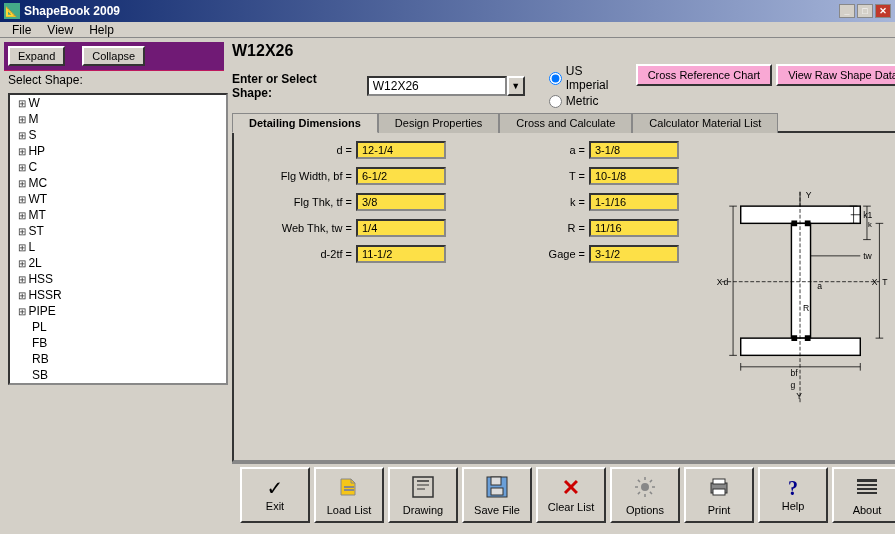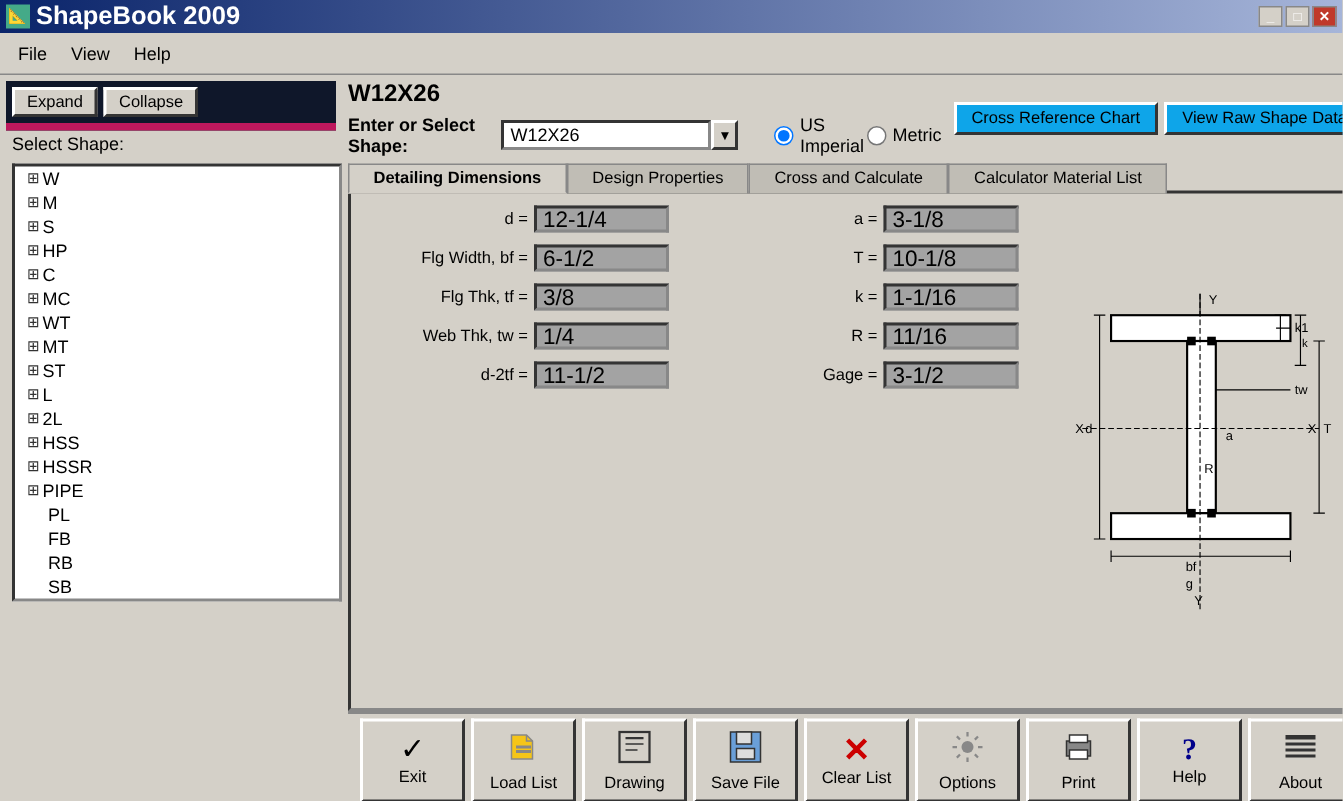--- a/index.html
+++ b/index.html
@@ -24,41 +24,41 @@
     }
     .title-bar-icon {
       width: 16px; height: 16px;
       background: #4a8;
       margin-right: 4px;
       font-size: 10px;
       display: flex; align-items: center; justify-content: center;
     }
     .title-bar-text {
       flex: 1;
-      font-size: 17px;
+      font-size: 12px;
       font-weight: bold;
     }
     .title-bar-buttons {
       display: flex; gap: 2px;
     }
     .title-btn {
       width: 16px; height: 14px;
       background: #d4d0c8;
       border: 1px solid #888;
       display: flex; align-items: center; justify-content: center;
       font-size: 9px;
       cursor: pointer;
       font-weight: bold;
     }
     .title-btn.close { background: #c0392b; color: white; }
 
     
     .menu-bar {
       background: #d4d0c8;
-      height: 28px;
+      height: 16px;
       display: flex;
       align-items: center;
       padding: 0 4px;
       border-bottom: 1px solid #888;
     }
     .menu-item {
       padding: 2px 8px;
       cursor: pointer;
       font-size: 12px;
     }
@@ -74,24 +74,24 @@
     .left-panel {
       width: 220px;
       background: white;
       border: 2px inset #888;
       margin: 4px;
       overflow-y: auto;
       flex-shrink: 0;
     }
     .left-panel-header {
       display: flex;
-      gap: 4px;
+      gap: 17px;
       padding: 4px;
-      background: #0f172a;
-      border-bottom: 5px solid #be185d;
+      background: #701a75;
+      border-bottom: 1px solid #be185d;
     }
     .win-button {
       background: #d4d0c8;
       border: 2px outset #fff;
       border-right-color: #888;
       border-bottom-color: #888;
       padding: 2px 8px;
       cursor: pointer;
       font-size: 11px;
     }
@@ -122,31 +122,31 @@
     .shape-title {
       font-size: 16px;
       font-weight: bold;
       flex: 1;
     }
     .header-buttons {
       display: flex;
       gap: 4px;
     }
     .header-btn {
-      background: #0ea5e9;
+      background: #f9a8d4;
       border: 2px outset #fff;
       border-right-color: #888;
       border-bottom-color: #888;
       padding: 3px 10px;
       cursor: pointer;
       font-size: 11px;
     }
     .radio-group {
       display: flex;
-      flex-direction: row;
+      flex-direction: column;
       gap: 2px;
       margin-left: 16px;
     }
     .radio-item {
       display: flex;
       align-items: center;
       gap: 4px;
     }
     .shape-combo {
       display: flex;
@@ -224,22 +224,22 @@
     .field-label {
       text-align: right;
       min-width: 110px;
       font-size: 11px;
     }
     .field-input {
       width: 90px;
       height: 18px;
       border: 2px inset #888;
       padding: 0 4px;
-      font-size: 15px;
-      background: #a3a3a3;
+      font-size: 11px;
+      background: #fde047;
     }
 
     
     .shape-diagram {
       width: 200px;
       display: flex;
       align-items: center;
       justify-content: center;
     }
 

